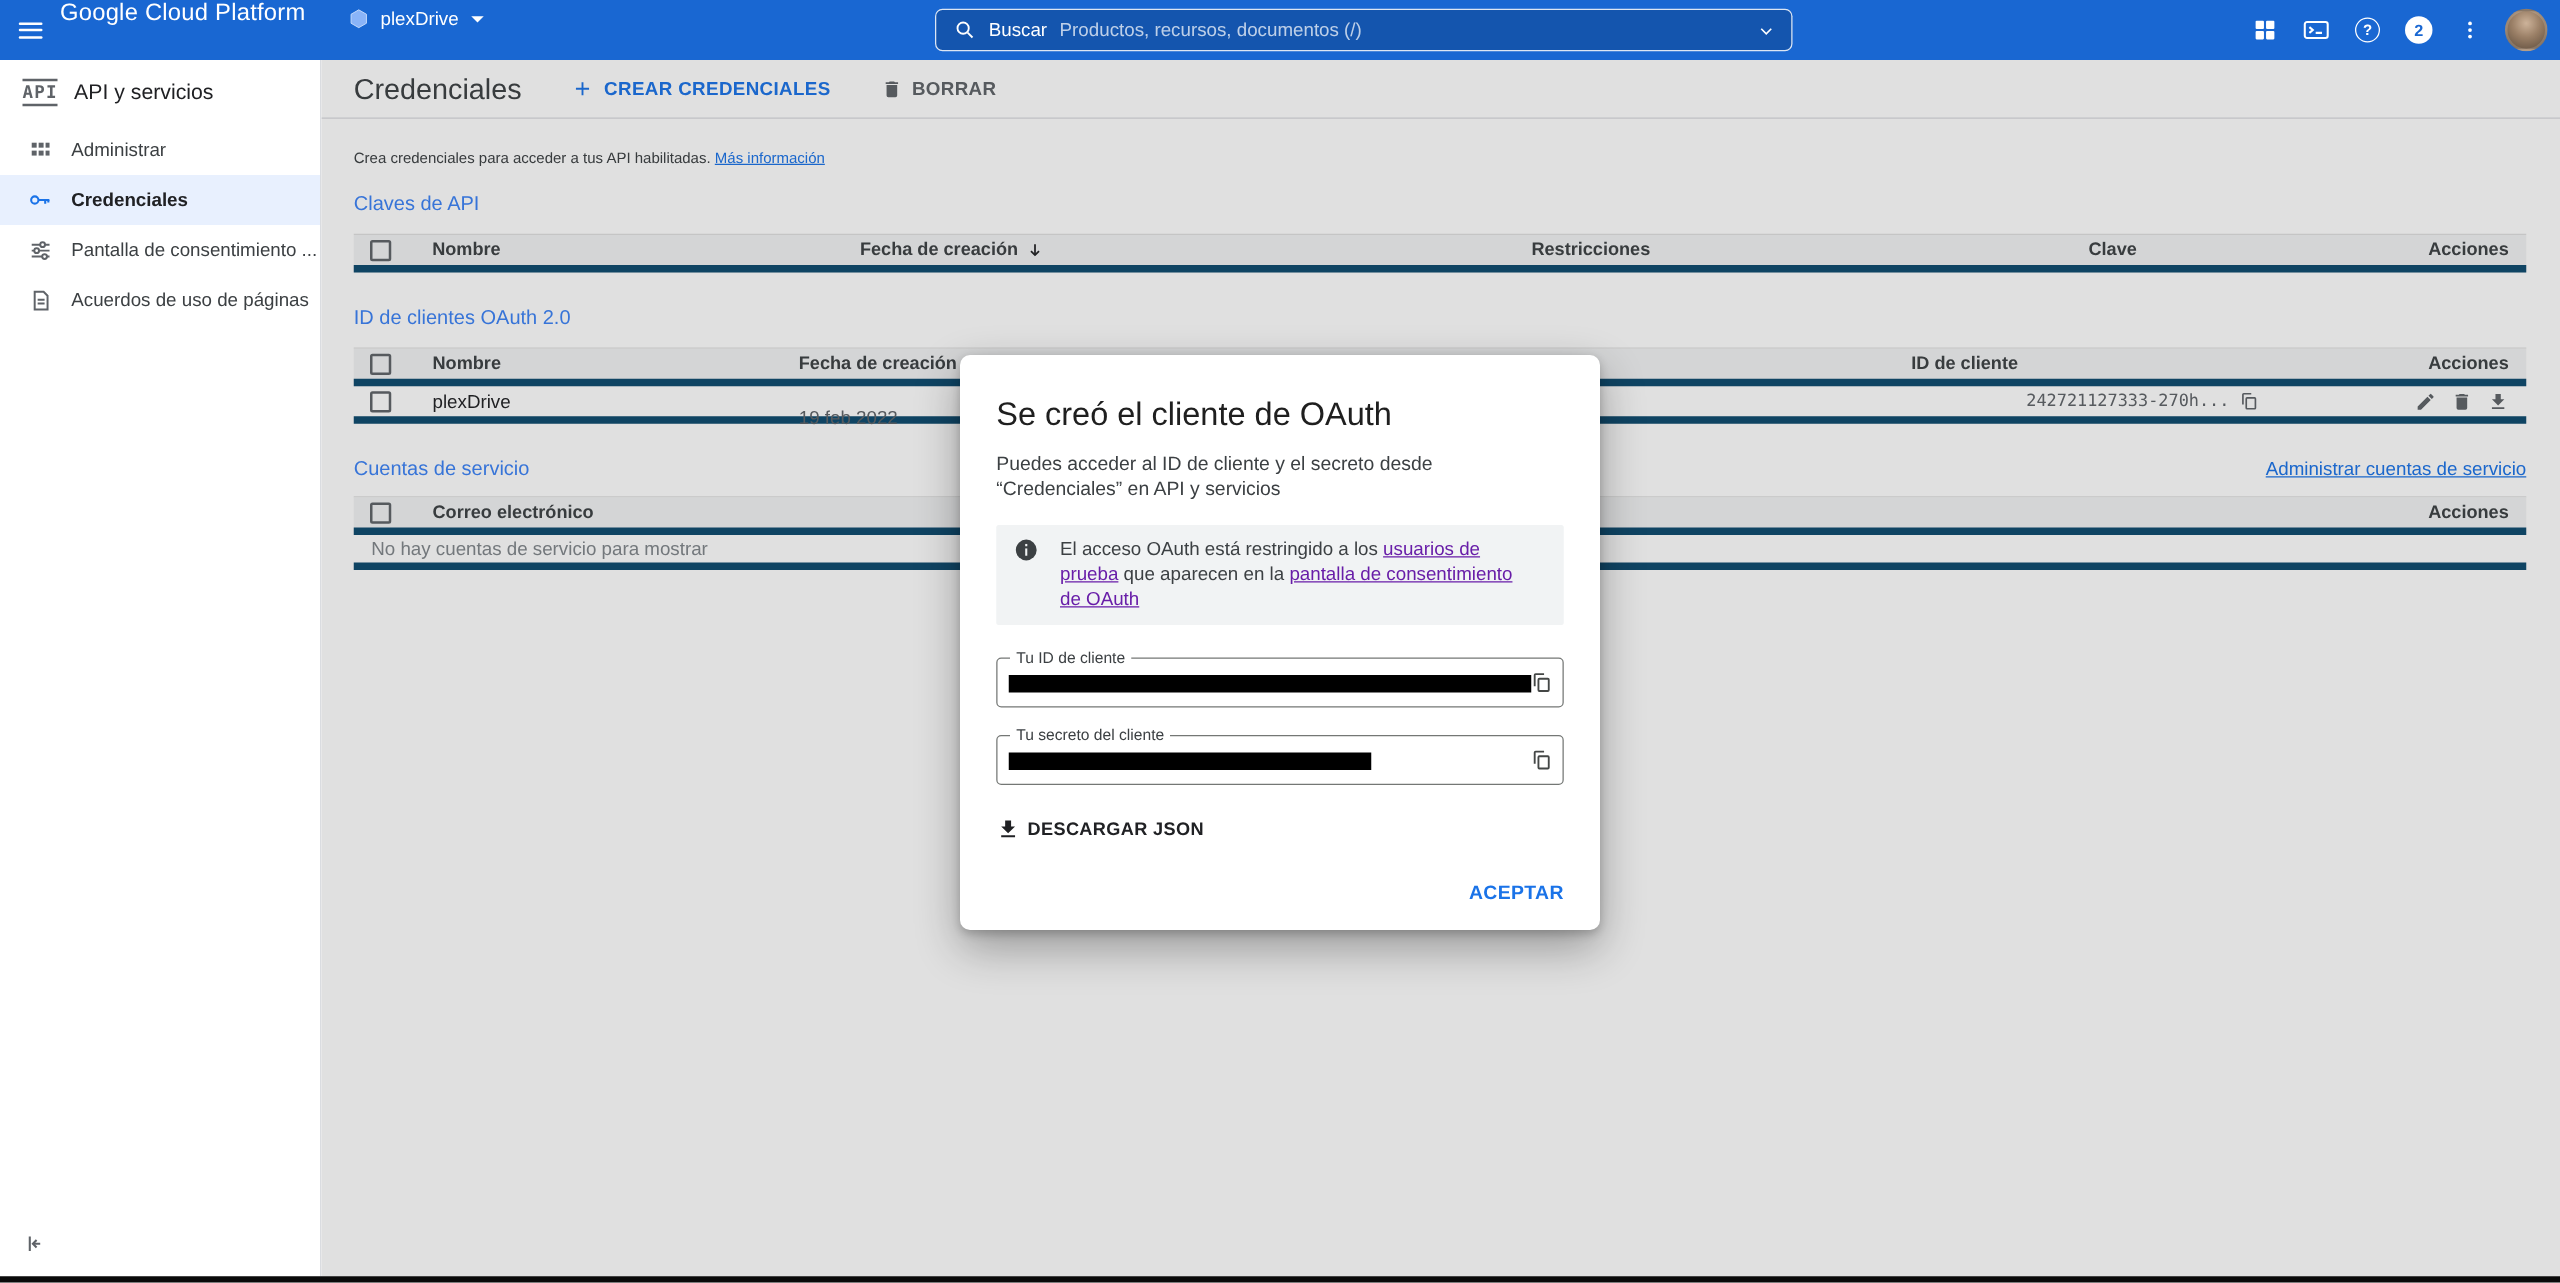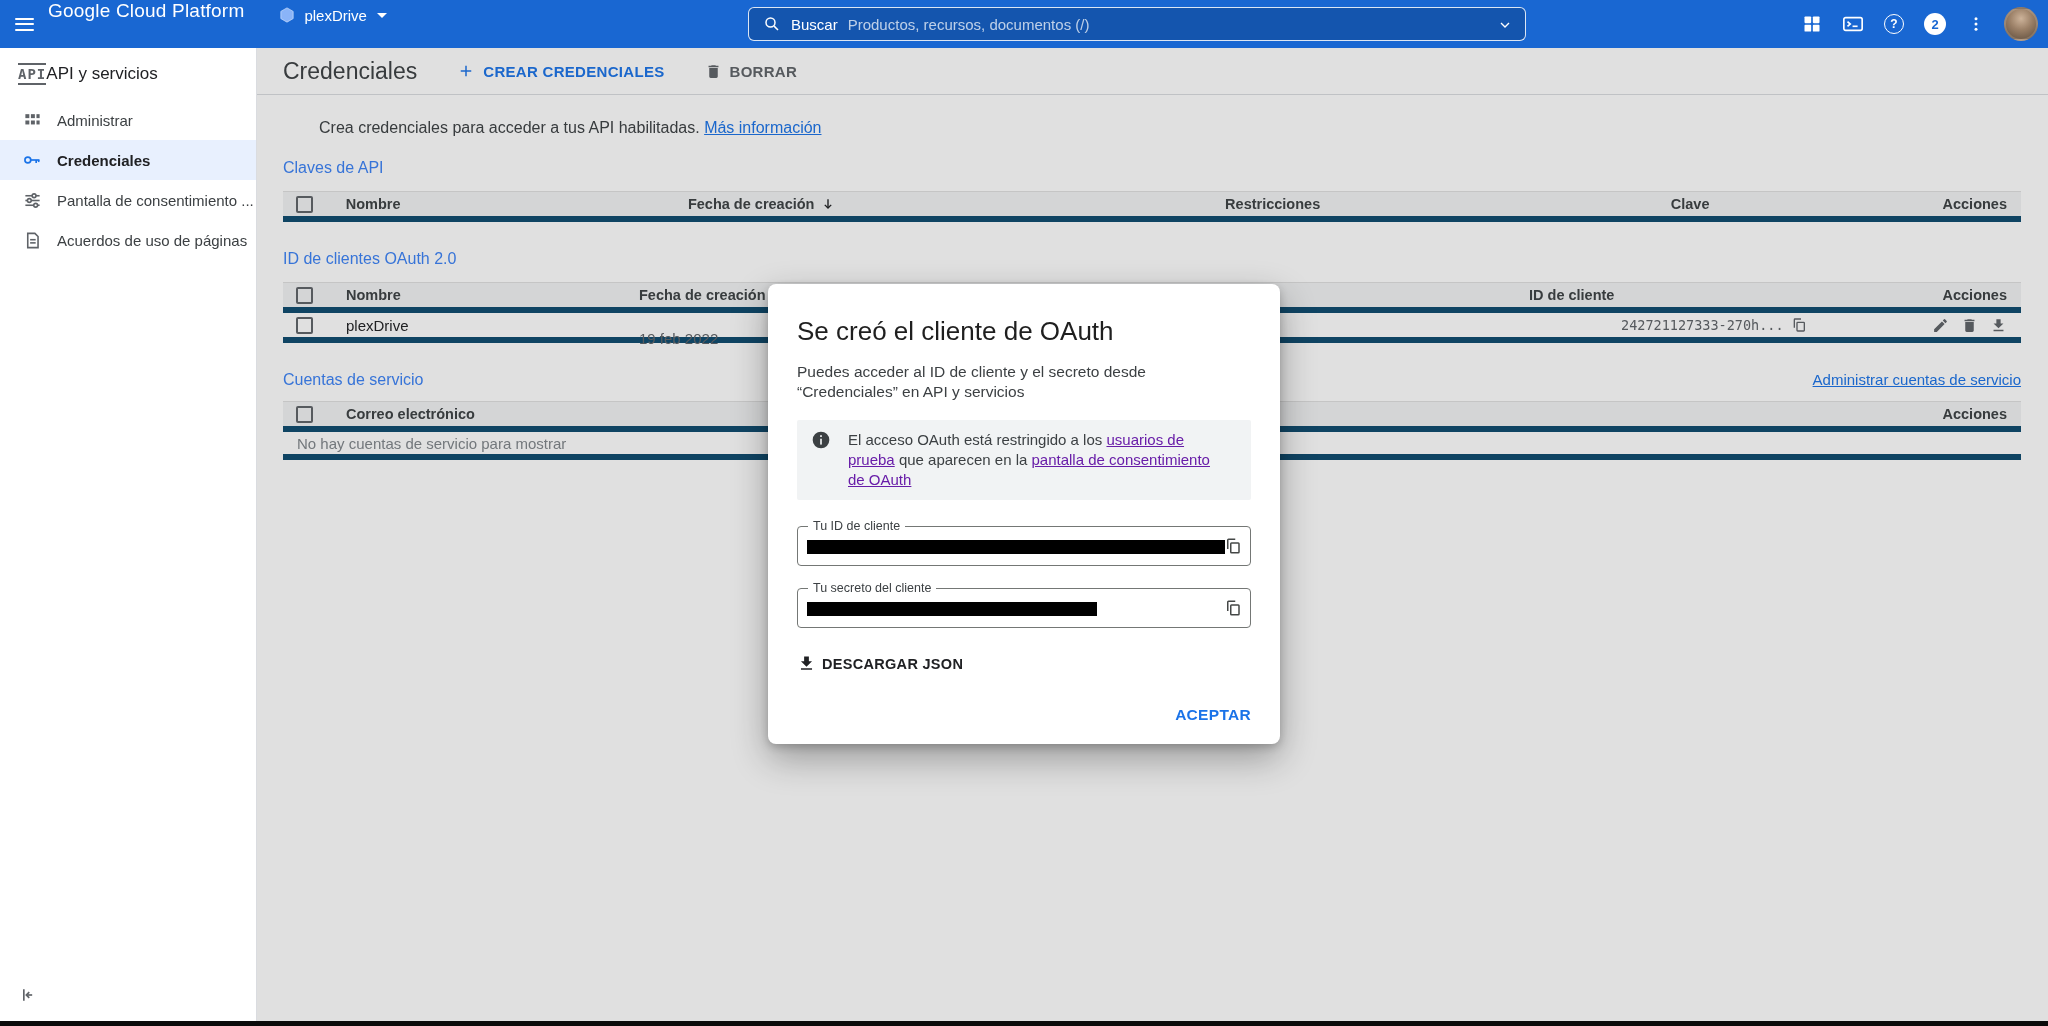--- a/index.html
+++ b/index.html
@@ -17,21 +17,21 @@
   }
   .tb-left { display:flex; align-items:flex-start; height:100%; }
   .hamburger { width:48px; height:48px; display:flex; align-items:center; justify-content:center; cursor:pointer; }
   .hamburger .bars { width:19px; height:13px; display:flex; flex-direction:column; justify-content:space-between; }
   .hamburger .bars i { display:block; height:2px; background:#fff; border-radius:1px; }
   .tb-title { color:#fff; font-size:19px; letter-spacing:.2px; margin-right:26px; white-space:nowrap; }
   .project-selector { display:flex; align-items:center; gap:8px; color:#fff; font-size:15px; cursor:pointer; padding:6px 8px; border-radius:4px; }
   .caret-down { width:0; height:0; border-left:5px solid transparent; border-right:5px solid transparent; border-top:5px solid #fff; margin-left:2px; }
 
   .searchbar {
-    position:absolute; left:748px; top:7px; width:778px; height:34px;
+    position:absolute; left:748px; top:7px; width:686px; height:34px;
     background:rgba(0,0,0,0.17); border:1px solid rgba(255,255,255,0.85);
     border-radius:6px; display:flex; align-items:center; padding:4px 14px; cursor:text;
   }
   .search-label { color:#fff; font-size:15px; margin:0 10px 0 10px; }
   .search-placeholder { color:rgba(255,255,255,0.72); font-size:15px; }
   .search-chevron { position:absolute; right:12px; top:9px; }
 
   .tb-right { position:absolute; right:10px; top:0; height:48px; display:flex; align-items:center; gap:15px; }
   .tb-icon { width:26px; height:26px; display:flex; align-items:center; justify-content:center; cursor:pointer; }
   .help-circle {
@@ -46,21 +46,21 @@
     width:34px; height:34px; border-radius:50%; cursor:pointer;
     background:radial-gradient(circle at 50% 32%, #cdb39a 0%, #9a7f66 45%, #5d4c3c 100%);
     border:2px solid rgba(255,255,255,0.15);
   }
 
   
   .sidebar {
     position:absolute; top:48px; left:0; width:257px; bottom:5px;
     background:#fff; border-right:1px solid #dadce0; z-index:20;
   }
-  .sb-header { height:52px; display:flex; align-items:center; padding-left:18px; }
+  .sb-header { height:52px; display:flex; align-items:center; gap:13px; padding-left:18px; }
   .api-logo {
     font-family:"DejaVu Sans Mono", monospace; font-weight:bold; font-size:14px;
     color:#5f6368; letter-spacing:1px; border-top:2px solid #5f6368; border-bottom:2px solid #5f6368; padding:1px 0;
   }
   .sb-title { font-size:17px; color:#202124; }
   .nav-item { height:40px; display:flex; align-items:center; gap:15px; padding-left:22px; cursor:pointer; }
   .nav-item.selected { background:#e8f0fe; }
   .nav-label { font-size:15px; color:#3c4043; white-space:nowrap; }
   .nav-item.selected .nav-label { color:#202124; font-weight:bold; }
   .nav-icon { width:20px; height:20px; display:flex; align-items:center; justify-content:center; }
@@ -71,21 +71,21 @@
   .page-header {
     height:47px; border-bottom:1px solid #dadce0; display:flex; align-items:center;
     padding:0 26px; gap:40px;
   }
   .page-title { font-size:23px; font-weight:400; color:#3c4043; }
   .toolbar-btn { display:flex; align-items:center; gap:8px; font-size:15px; font-weight:bold; letter-spacing:.3px; }
   .create-btn { color:#1a73e8; }
   .delete-btn { color:#5f6368; }
 
   .page-body { padding:24px 27px 0 26px; }
-  .intro { font-size:16px; color:#3c4043; margin-bottom:22px;margin-left:36px; }
+  .intro { font-size:12px; color:#3c4043; margin-bottom:22px; }
   .intro a, .manage-link { color:#1a73e8; text-decoration:underline; cursor:pointer; }
 
   .section-heading { font-size:16px; font-weight:400; color:#3b82f6; margin:28px 0 14px 0; }
   .section-heading:first-of-type { margin-top:0; }
   .heading-row { display:flex; align-items:baseline; justify-content:space-between; margin:28px 0 12px 0; }
   .heading-row .section-heading { margin:0; }
   .manage-link { font-size:15px; }
 
   .table { width:100%; border-top:1px solid #e0e0e0; }
   .t-row { display:flex; align-items:center; height:30px; border-bottom:6px solid #0c4a6e; font-size:15px; color:#3c4043; }

